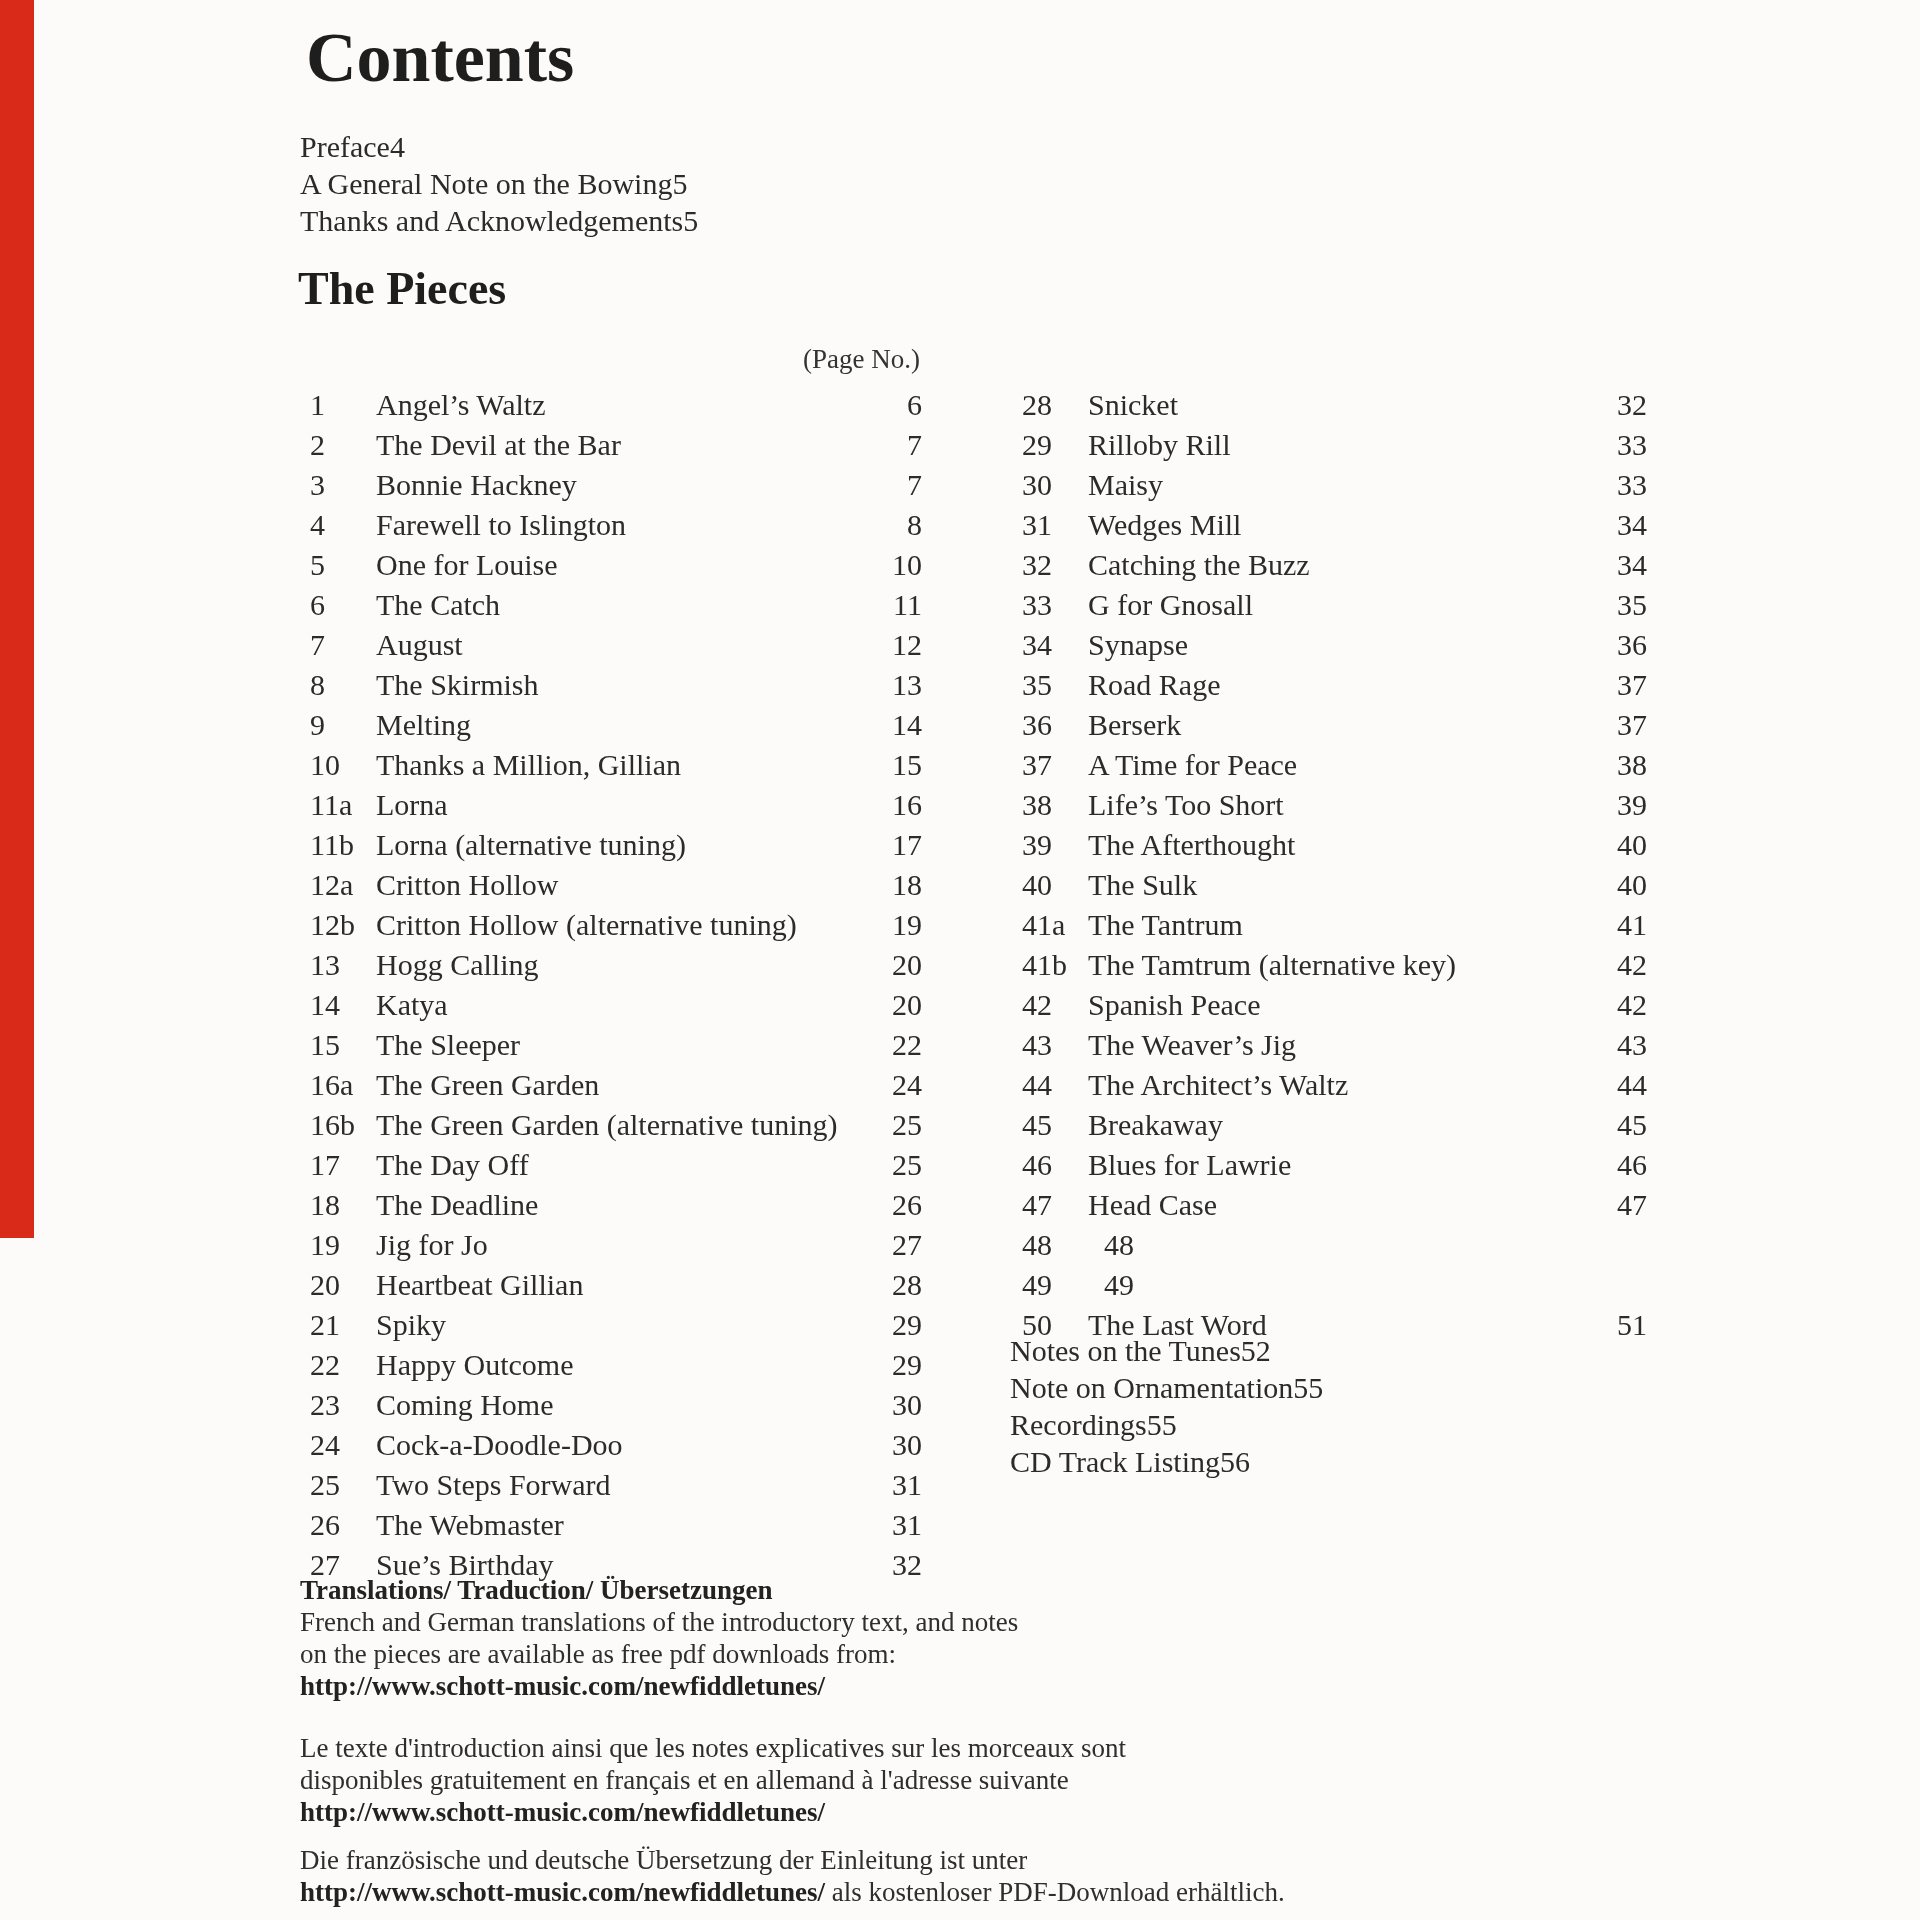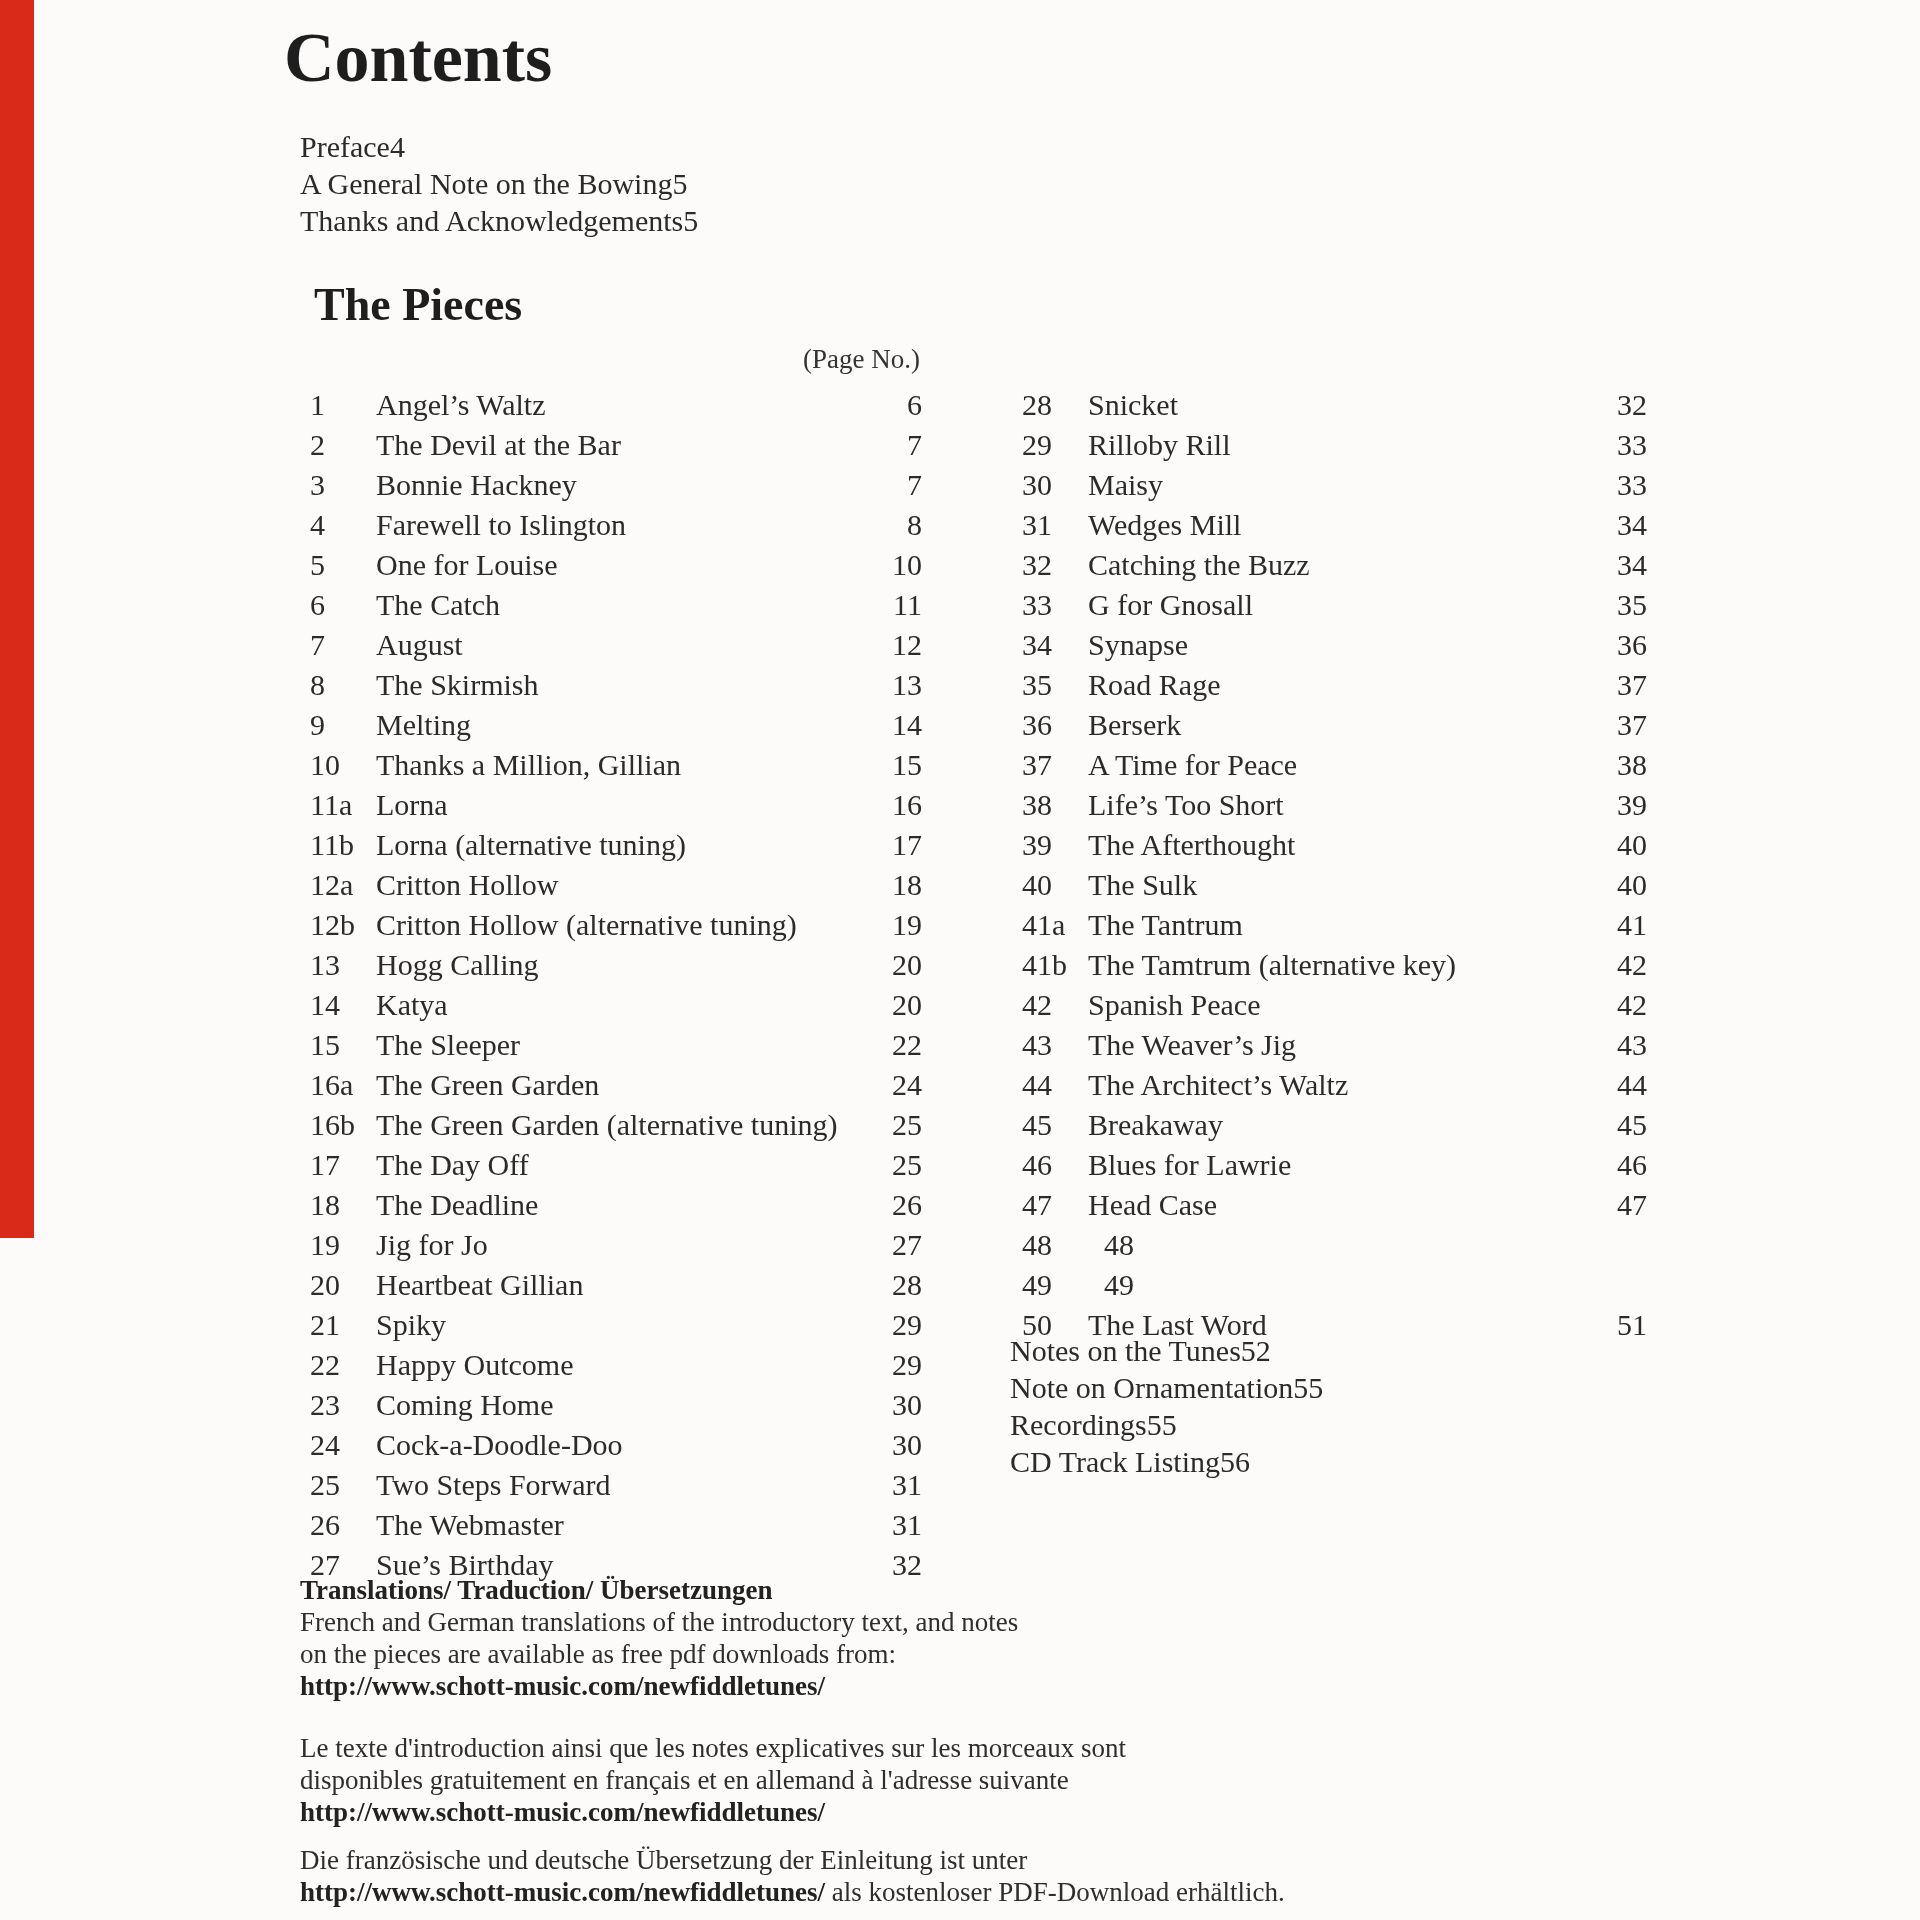--- a/index.html
+++ b/index.html
@@ -16,37 +16,37 @@
     overflow: hidden;
   }
   .red-bar {
     position: absolute;
     left: 0; top: 0;
     width: 34px; height: 1238px;
     background: #d92918;
   }
   .title {
     position: absolute;
-    left: 284px; top: 18px;
+    left: 306px; top: 18px;
     font-size: 70px; font-weight: bold;
     color: #1e1e1e;
     letter-spacing: 0px;
     margin: 0;
   }
   .front-matter {
     position: absolute;
     left: 300px; top: 128px;
     width: 590px;
   }
   .section-heading {
     position: absolute;
     left: 298px; top: 262px;
     font-size: 46px; font-weight: bold;
     color: #1e1e1e;
-    margin: 16px;
+    margin: 0;
   }
   .pageno-label {
     position: absolute;
     left: 790px; top: 344px;
     width: 130px;
     text-align: right;
     font-size: 27px;
     color: #333;
   }
   .toc-col { position: absolute; top: 385px; }

